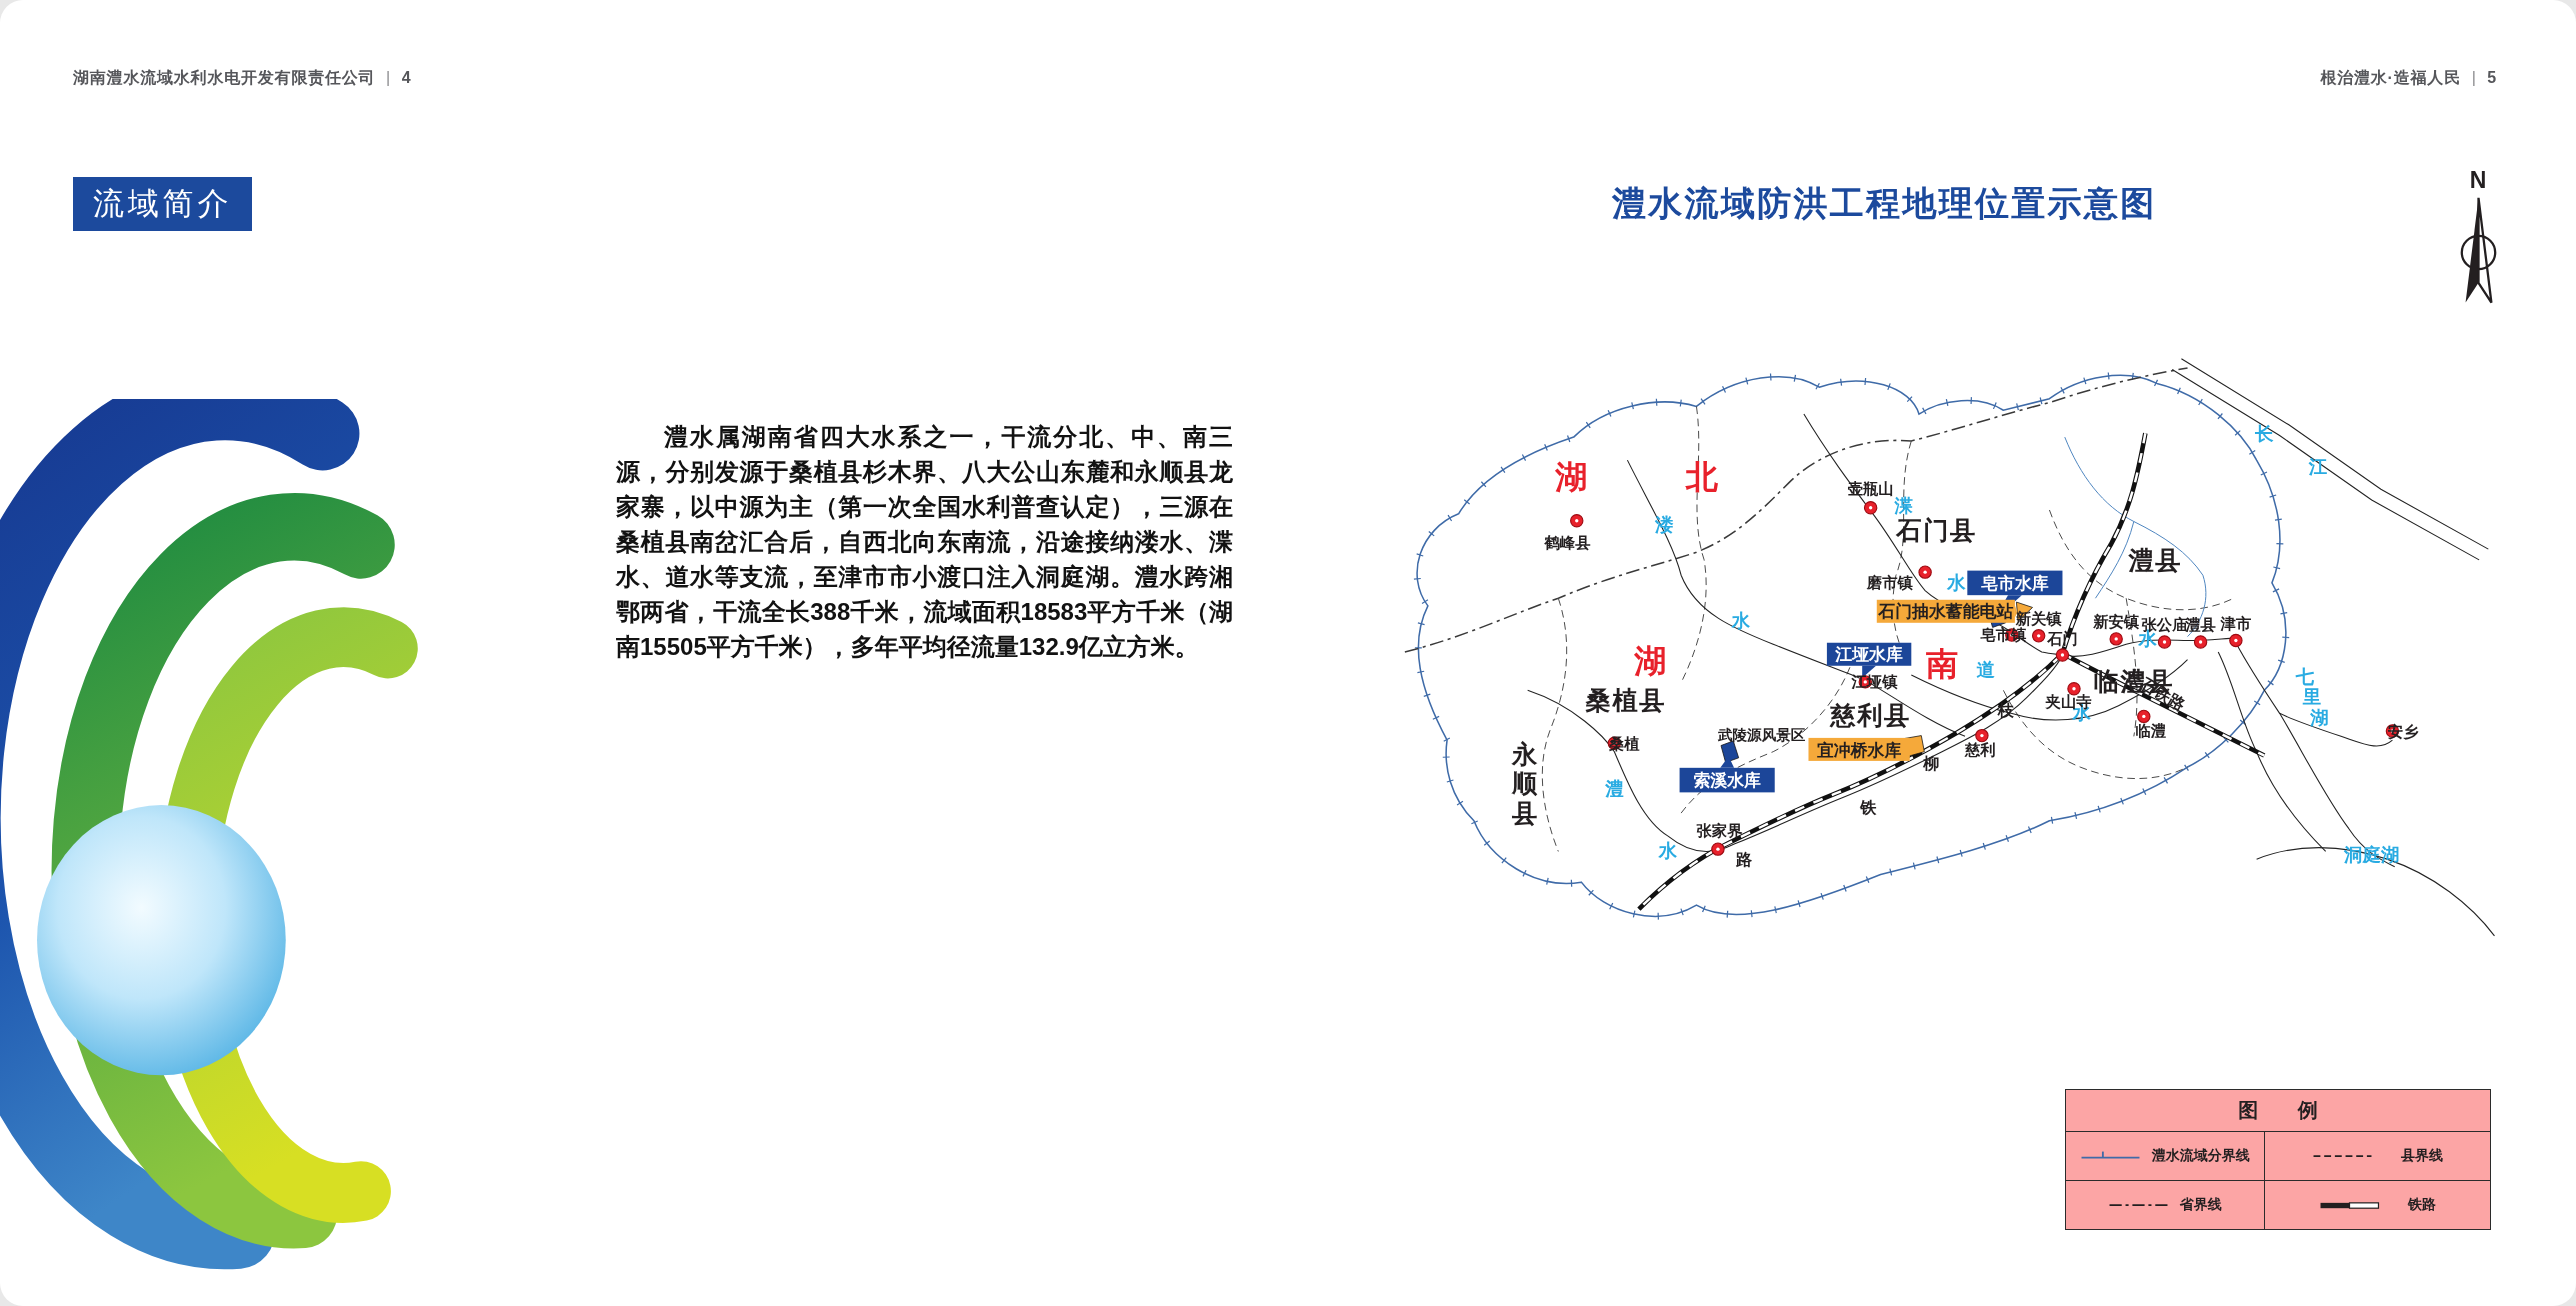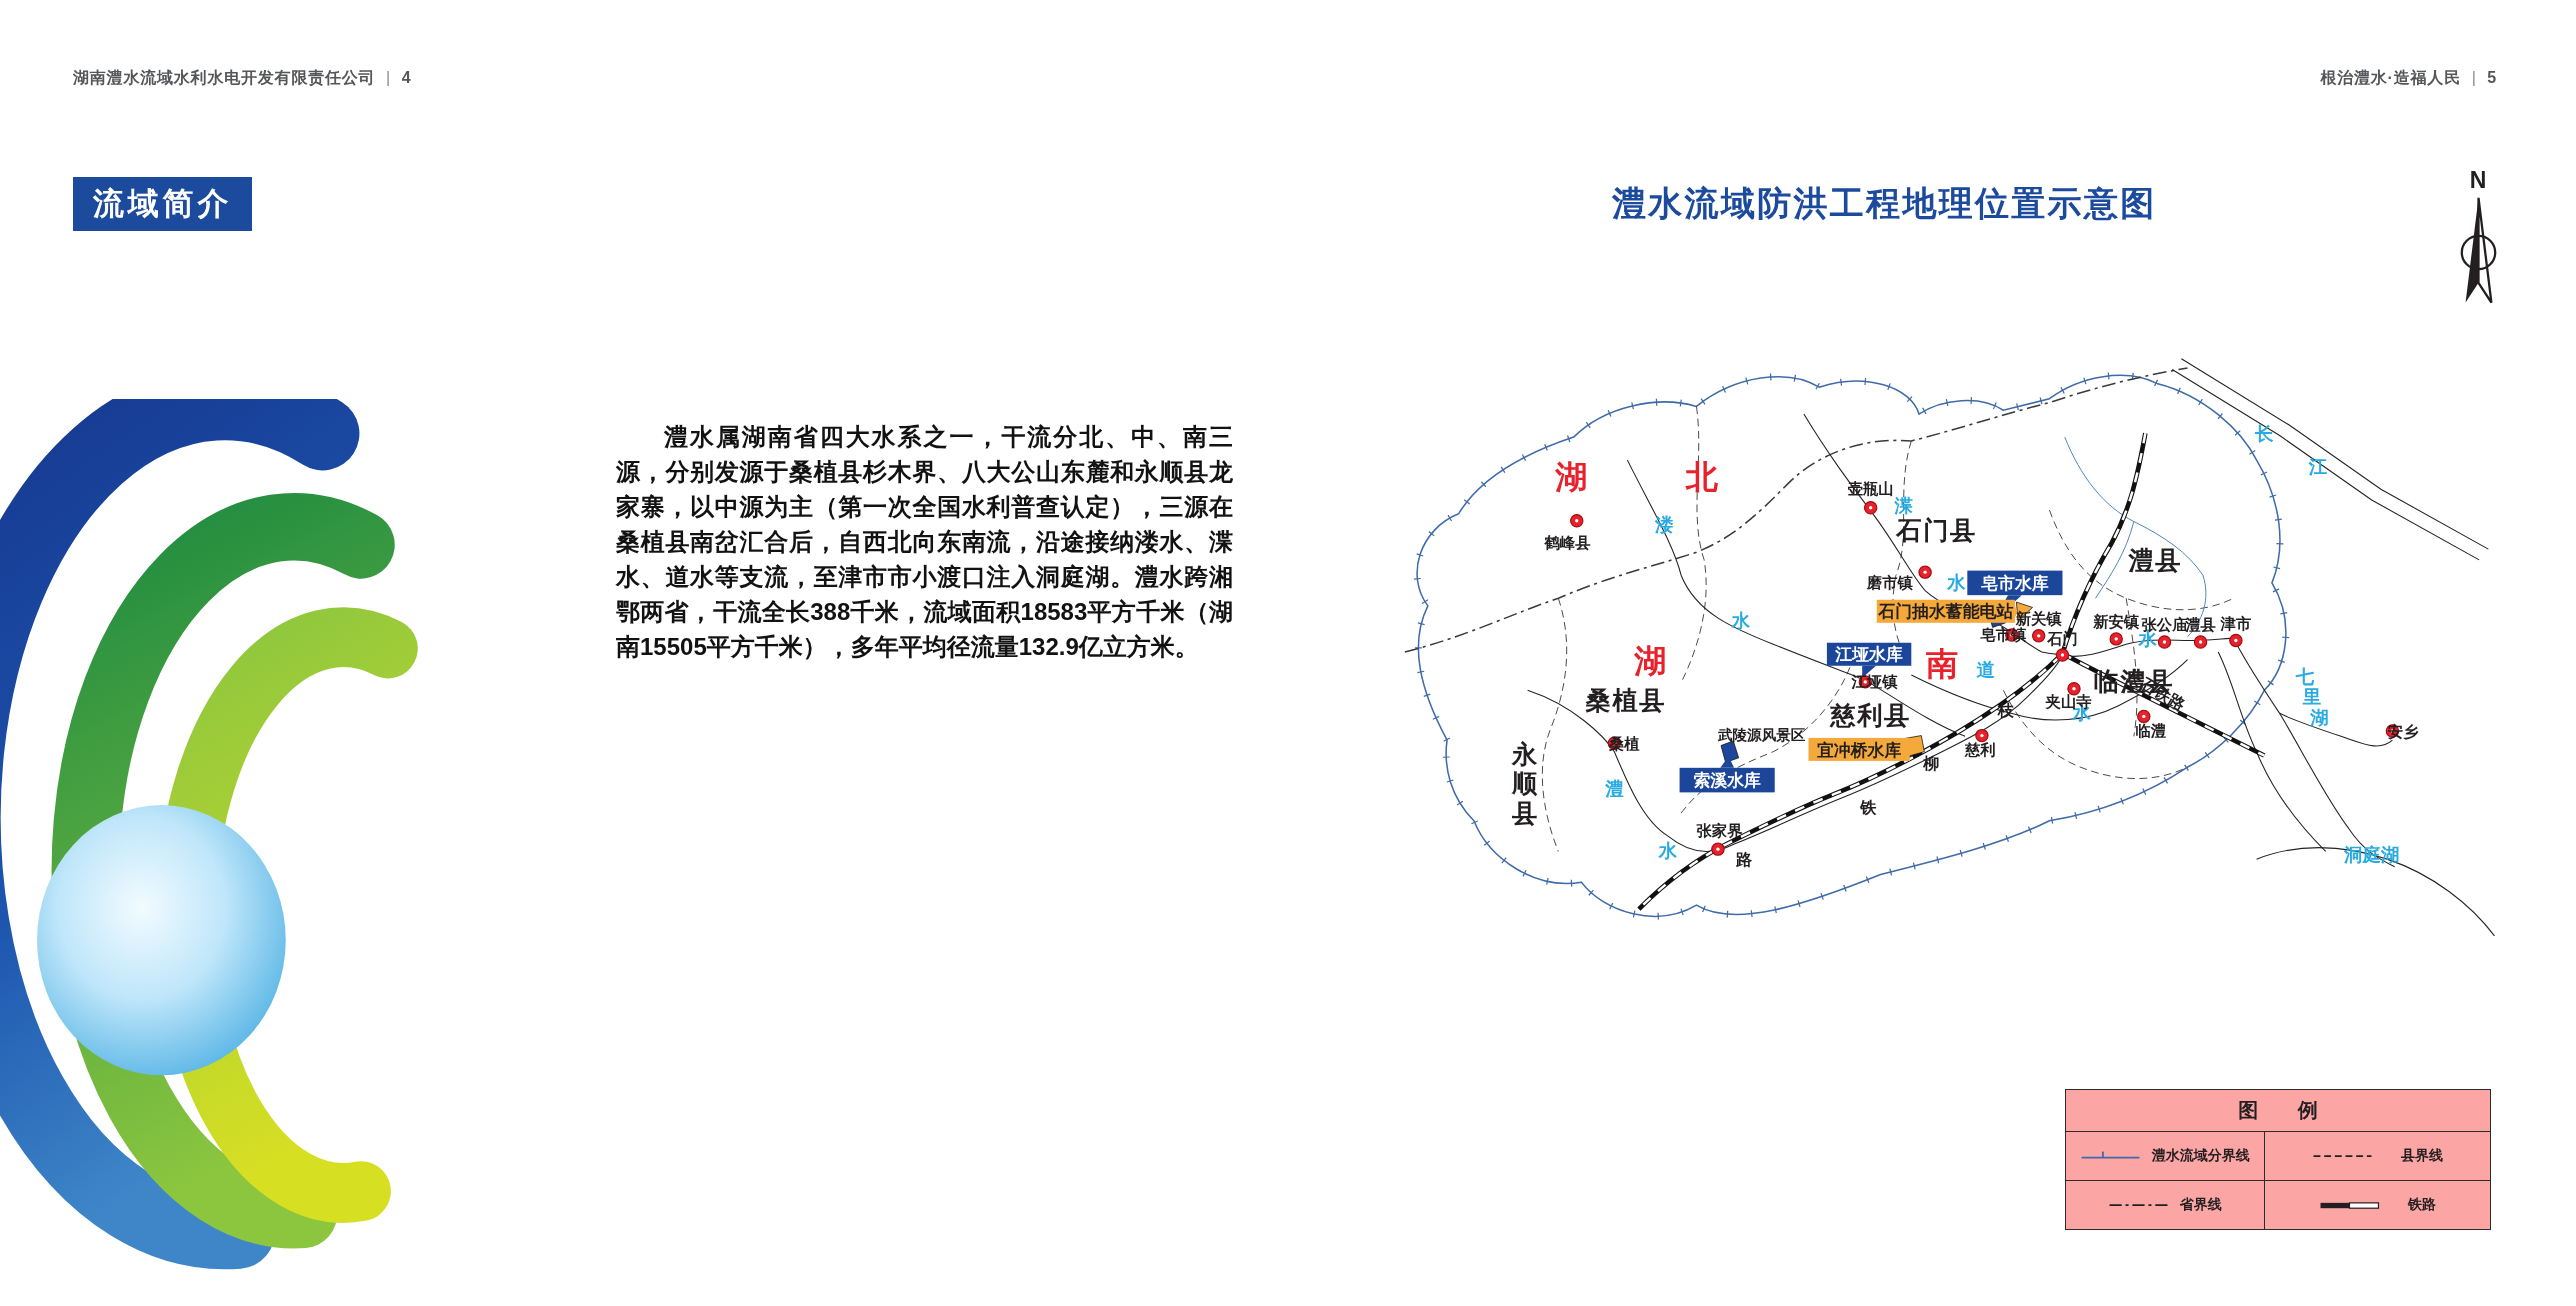--- a/index.html
+++ b/index.html
@@ -1,25 +1,25 @@
 <!DOCTYPE html>
 <html style="font-size:12.3px"><head>
 <meta charset="utf-8">
 <style>
   html,body{margin:0;padding:0;background:#e8e8e8;}
   .page{position:relative;width:2576px;height:1306px;background:#ffffff;overflow:hidden;
-        font-family:"Liberation Sans","DejaVu Sans",sans-serif;}
+        font-family:"Liberation Sans","DejaVu Sans",sans-serif;border-radius:23px;}
   
   .hdr{position:absolute;top:68px;font-size:16px;font-weight:bold;color:#55565a;letter-spacing:0.8px;}
   .hdr .sep{margin:0 10.7px;color:#8a8a8d;font-weight:normal;}
   .hdr-left{left:73px;}
   .hdr-right{right:79px;text-align:center;}
   
   .section-title{position:absolute;left:73px;top:177px;height:54px;line-height:54px;
-        background:#1c4a9d;color:#ffffff;font-size:31px;font-weight:bold;
+        background:#1c4a9d;color:#ffffff;font-size:31px;font-weight:normal;
         padding:0 20px;letter-spacing:3.8px;}
   .body-text{position:absolute;left:608px;top:419px;width:625px;font-size:24px;line-height:35px;
         font-weight:600;color:#121212;text-align:justify;}
   .body-text p{margin:0 0 28px 8px;text-indent:2em;}
   .logo-wrap{position:absolute;left:0;top:399px;width:507px;height:902px;}
   
   .map-title{position:absolute;left:1612px;top:181px;width:660px;
         font-size:34px;font-weight:bold;color:#1c4a9d;letter-spacing:2.3px;}
   .north{position:absolute;left:2455px;top:167px;width:46px;text-align:center;color:#231f20;}
   .north .n{font-size:23px;font-weight:bold;letter-spacing:0;}

